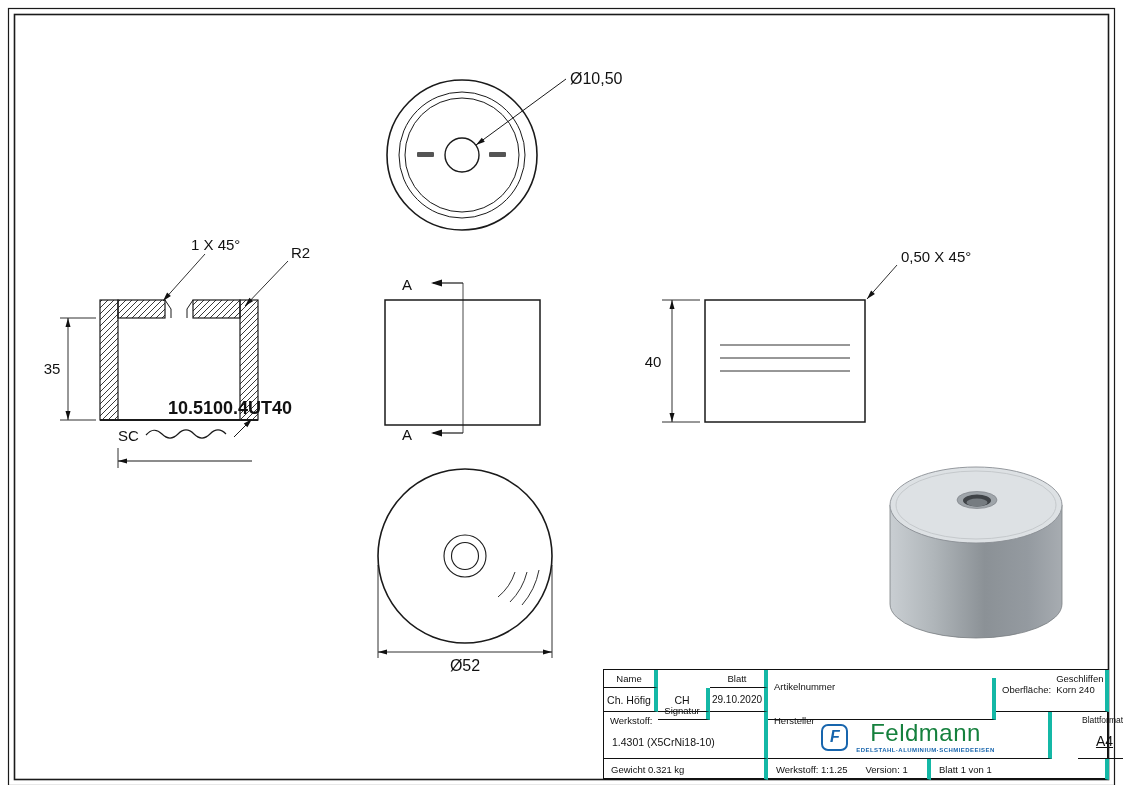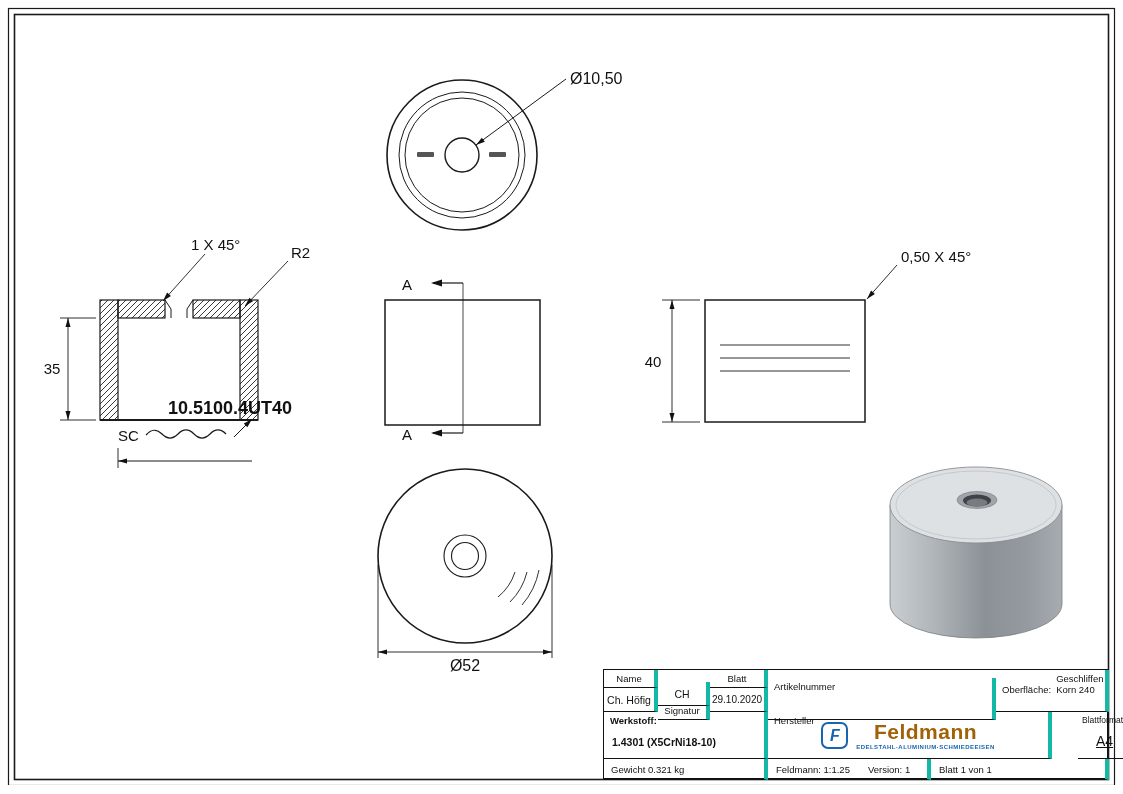--- a/index.html
+++ b/index.html
@@ -13,21 +13,21 @@
       border:1.5px solid #111;box-sizing:border-box;background:#fff;}
   .cell{position:absolute;box-sizing:border-box;border-right:4px solid #14b8a6;border-bottom:1px solid #111;overflow:hidden;}
   .ctr{display:flex;align-items:center;justify-content:center;}
   .hd{font-size:9.5px;}
   .val{font-size:10.5px;}
   .brand-row{display:flex;align-items:center;justify-content:center;gap:8px;margin-top:9px;}
   .brand-icon{width:27px;height:27px;border:2.5px solid #1765ad;border-radius:7px;box-sizing:border-box;
               display:flex;align-items:center;justify-content:center;
               color:#1765ad;font-size:16px;font-weight:bold;font-style:italic;background:#fff;}
   .brand-col{display:flex;flex-direction:column;align-items:center;}
-  .brand-name{font-size:21px;line-height:1;font-weight:bold;color:#a16207;letter-spacing:.5px;}
+  .brand-name{font-size:24px;line-height:1;font-weight:normal;color:#15803d;letter-spacing:.5px;}
   .brand-tagline{font-size:6px;font-weight:bold;color:#1765ad;letter-spacing:.45px;margin-top:2px;}
 </style>
 </head>
 <body>
 
 <div id="sheet">
 
   <svg width="1123" height="794" viewBox="0 0 1123 794">
     <defs>
       <pattern id="hatch" width="6" height="6" patternUnits="userSpaceOnUse">
@@ -163,28 +163,28 @@
     <div class="cell" style="left:392px;top:0;width:113px;height:42px;">
       <div style="display:flex;gap:5px;padding:3px 0 0 6px;align-items:flex-end;">
         <span class="hd">Oberfläche:</span>
         <span class="hd">Geschliffen Korn 240</span>
       </div>
     </div>
 
     <div class="cell ctr val" style="left:0;top:18px;width:54px;height:24px;">
       <span>Ch. Höfig</span>
     </div>
-    <div class="cell ctr val" style="left:54px;top:12px;width:52px;height:24px;">
+    <div class="cell ctr val" style="left:54px;top:18px;width:52px;height:24px;">
       <span>CH</span>
     </div>
     <div class="cell ctr" style="left:106px;top:18px;width:58px;height:24px;font-size:10px;">
       <span>29.10.2020</span>
     </div>
 
-    <div class="cell" style="left:0;top:42px;width:164px;height:47px;font-weight:bold;">
+    <div class="cell" style="left:0;top:42px;width:164px;height:47px;">
       <div class="hd" style="padding:3px 0 0 6px;">Werkstoff:</div>
       <div class="val" style="padding:10px 0 0 8px;">1.4301 (X5CrNi18-10)</div>
     </div>
     <div class="cell" style="left:164px;top:42px;width:284px;height:47px;">
       <div class="hd" style="position:absolute;left:6px;top:3px;">Hersteller</div>
       <div class="brand-row">
         <div class="brand-icon">F</div>
         <div class="brand-col">
           <div class="brand-name">Feldmann</div>
           <div class="brand-tagline">EDELSTAHL·ALUMINIUM·SCHMIEDEEISEN</div>
@@ -193,21 +193,21 @@
     </div>
     <div class="cell" style="left:448px;top:42px;width:57px;height:47px;margin-left:26px;">
       <div class="hd" style="padding:3px 0 0 4px;font-size:8.5px;">Blattformat</div>
       <div style="font-size:14px;text-align:center;padding-top:8px;text-decoration:underline;">A4</div>
     </div>
 
     <div class="cell" style="left:0;top:89px;width:164px;height:21px;display:flex;align-items:center;padding-left:7px;font-size:9.5px;">
       <span>Gewicht 0.321 kg</span>
     </div>
     <div class="cell" style="left:164px;top:89px;width:163px;height:21px;display:flex;align-items:center;gap:18px;padding-left:8px;font-size:9.5px;">
-      <span>Feldmann: 1:1.25</span>
+      <span>Werkstoff: 1:1.25</span>
       <span>Version: 1</span>
     </div>
     <div class="cell" style="left:327px;top:89px;width:178px;height:21px;display:flex;align-items:center;padding-left:8px;font-size:9.5px;">
       <span>Blatt 1 von 1</span>
     </div>
   </div>
 
 </div>
 
 </body></html>

